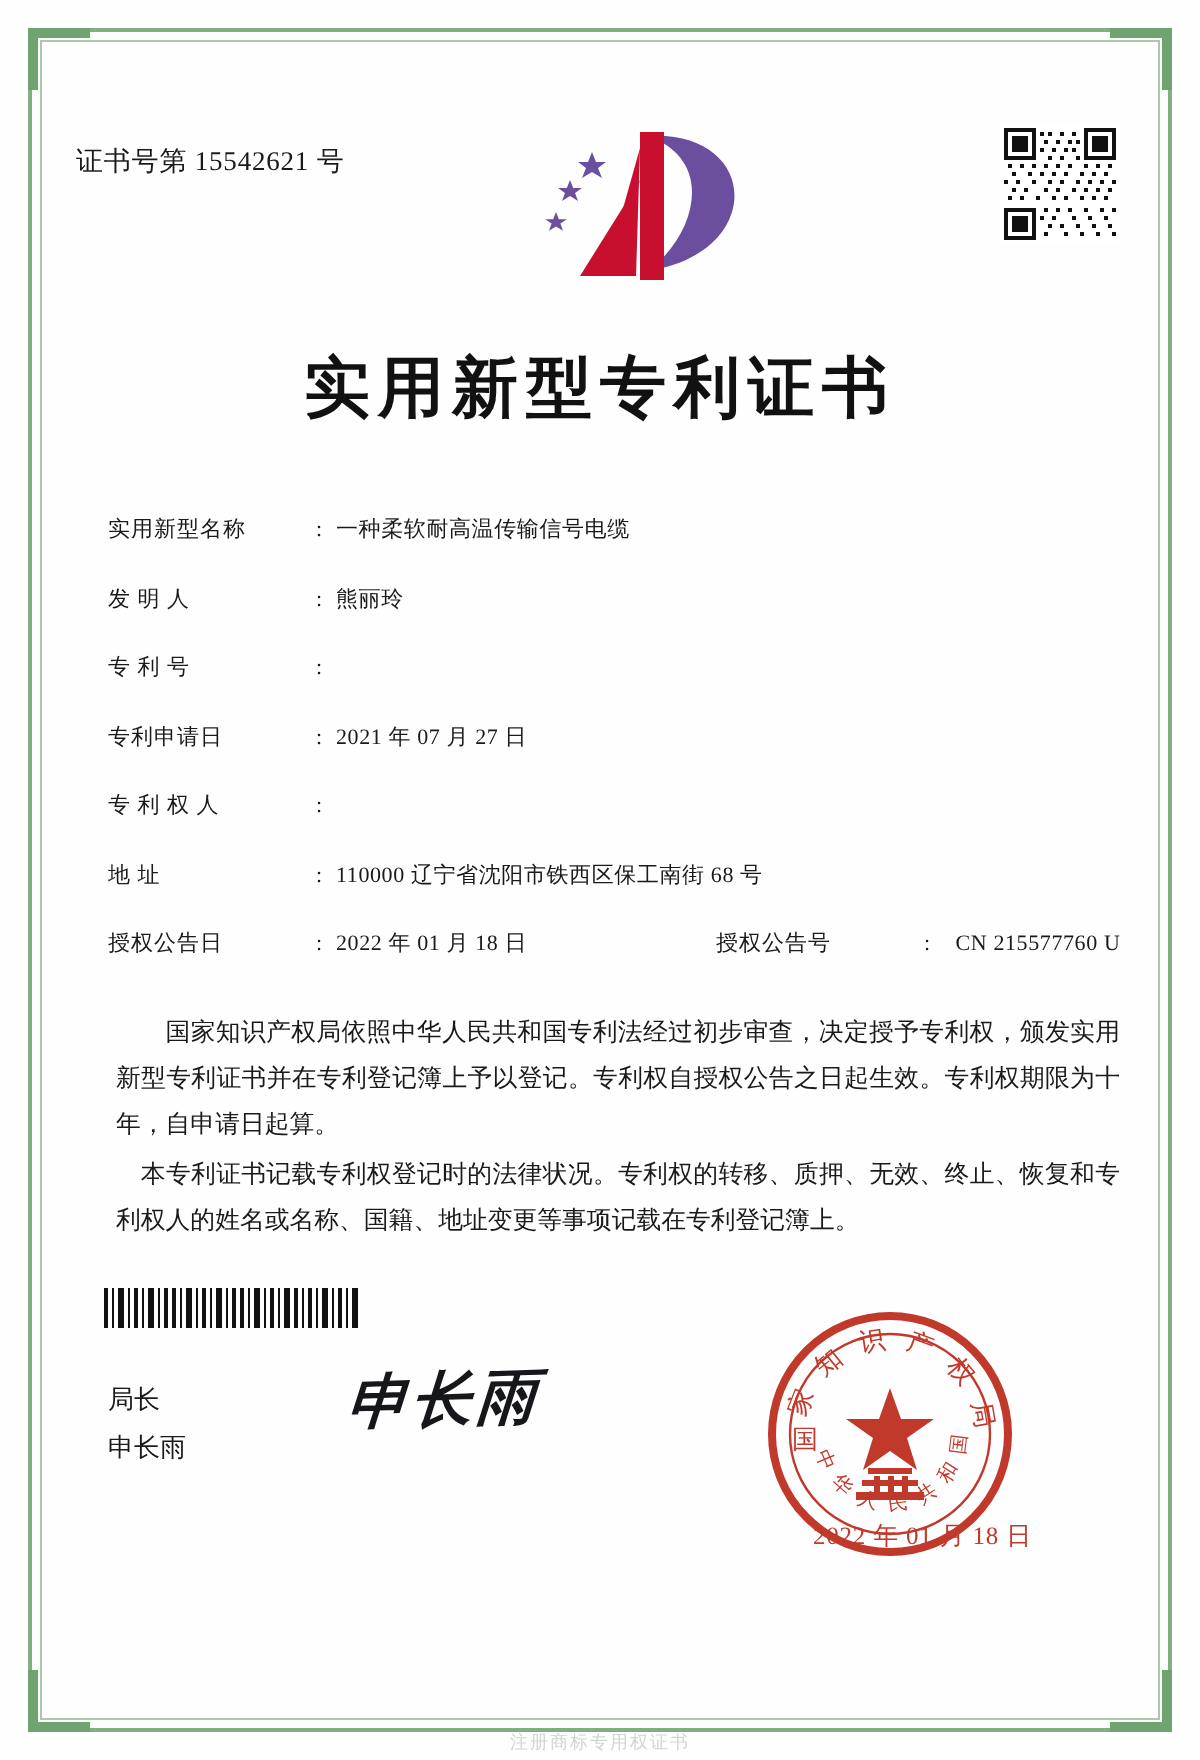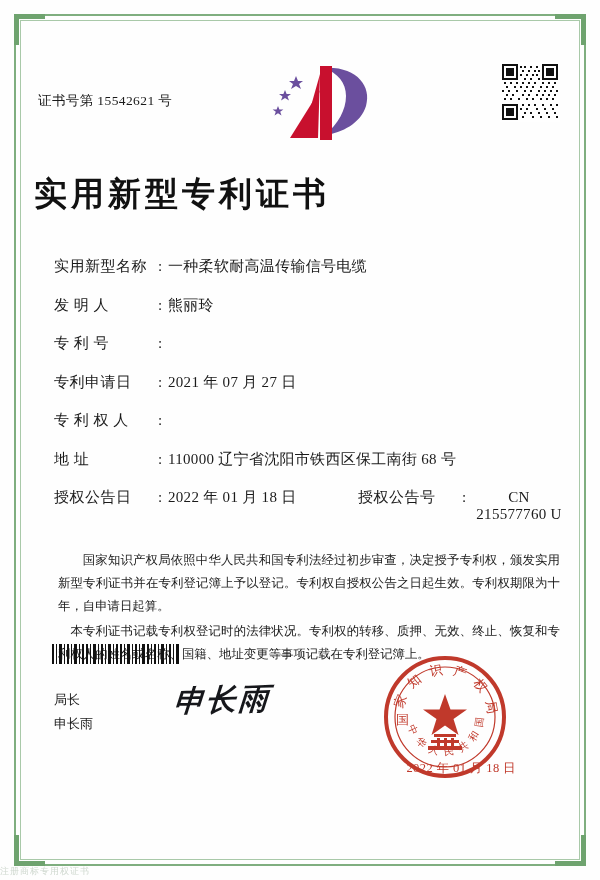--- a/index.html
+++ b/index.html
@@ -62,50 +62,49 @@
     position: relative;
     height: 110px;
   }
   .cert-no {
     position: absolute;
     left: 4px;
     top: 38px;
     font-size: 13.5px;
     letter-spacing: 0.4px;
     font-family: "Liberation Serif", serif;
-    margin-top: 20px;
   }
   .logo {
     position: absolute;
     left: 228px;
     top: 26px;
     width: 116px;
     height: 86px;
   }
   .qr {
     position: absolute;
     right: 6px;
     top: 28px;
     width: 60px;
     height: 60px;
   }
 
   .title {
     margin-top: 28px;
-    text-align: left;
+    text-align: center;
     font-size: 33px;
     font-weight: bold;
     letter-spacing: 4px;
     font-family: "Liberation Serif", "DejaVu Serif", serif;
     color: #111;
   }
 
   .fields {
     margin: 40px 0 0 20px;
-    font-size: 15px;
+    font-size: 11px;
   }
   .field-row {
     display: flex;
     align-items: baseline;
     margin-bottom: 19.5px;
   }
   .f-label {
     width: 104px;
     flex: 0 0 104px;
     letter-spacing: 0.5px;
@@ -201,20 +200,21 @@
     bottom: -6px;
     text-align: center;
     font-size: 12px;
     letter-spacing: 0.5px;
   }
   .footer-faint {
     position: absolute;
     left: 0;
     right: 0;
     bottom: 2px;
+    text-align: center;
     font-size: 9px;
     color: #cfd8cf;
     letter-spacing: 1px;
   }
 </style>
 </head>
 <body>
 
 <div class="page">
 

